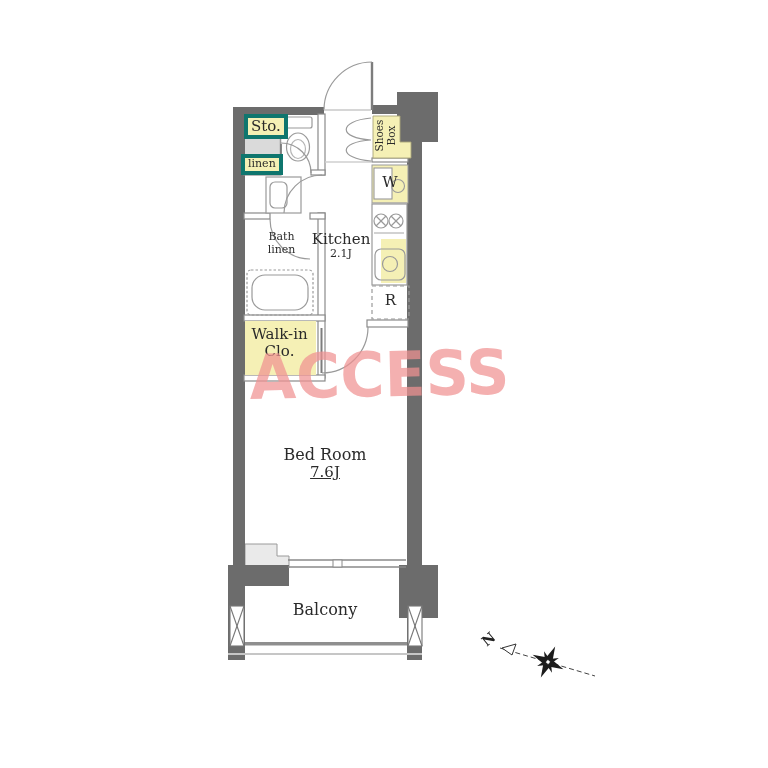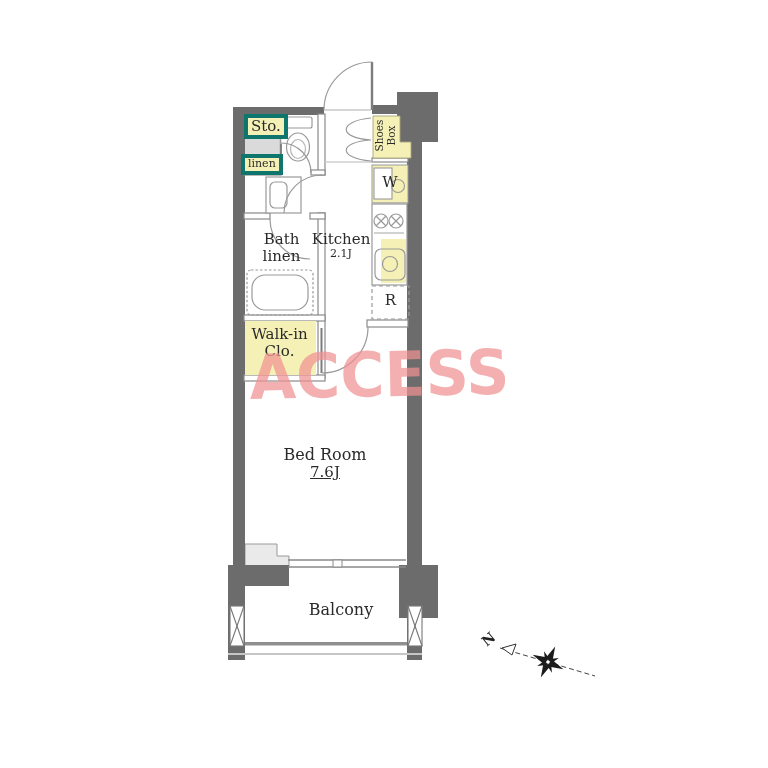--- a/index.html
+++ b/index.html
@@ -157,33 +157,33 @@
 
   <div class="lbl" style="left:372px;top:174px;width:36px;font-size:15px;">W</div>
 
   <div class="lbl" style="left:311px;top:231px;width:60px;font-size:15px;">
     <span class="sm">Kitchen</span>
     <span class="sm" style="font-size:11px;">2.1J</span>
   </div>
 
   <div class="lbl" style="left:372px;top:292px;width:37px;font-size:15px;">R</div>
 
-  <div class="lbl" style="left:254px;top:231px;width:55px;font-size:15px;">
+  <div class="lbl" style="left:254px;top:231px;width:55px;font-size:11px;">
     <span class="sm">Bath</span>
     <span class="sm">linen</span>
   </div>
 
   <div class="lbl" style="left:243px;top:326px;width:73px;font-size:15px;">
     <span class="sm">Walk-in</span>
     <span class="sm">Clo.</span>
   </div>
 
   <div class="lbl" style="left:275px;top:446px;width:100px;font-size:16px;">
     <span class="sm">Bed Room</span>
     <span class="sm" style="font-size:15px;text-decoration:underline;">7.6J</span>
   </div>
 
-  <div class="lbl" style="left:285px;top:601px;width:80px;font-size:16px;margin-left:16px;">Balcony</div>
+  <div class="lbl" style="left:285px;top:601px;width:80px;font-size:16px;">Balcony</div>
 
   <div class="north">N</div>
 
   <div class="watermark">ACCESS</div>
 </div>
 
 </body></html>

